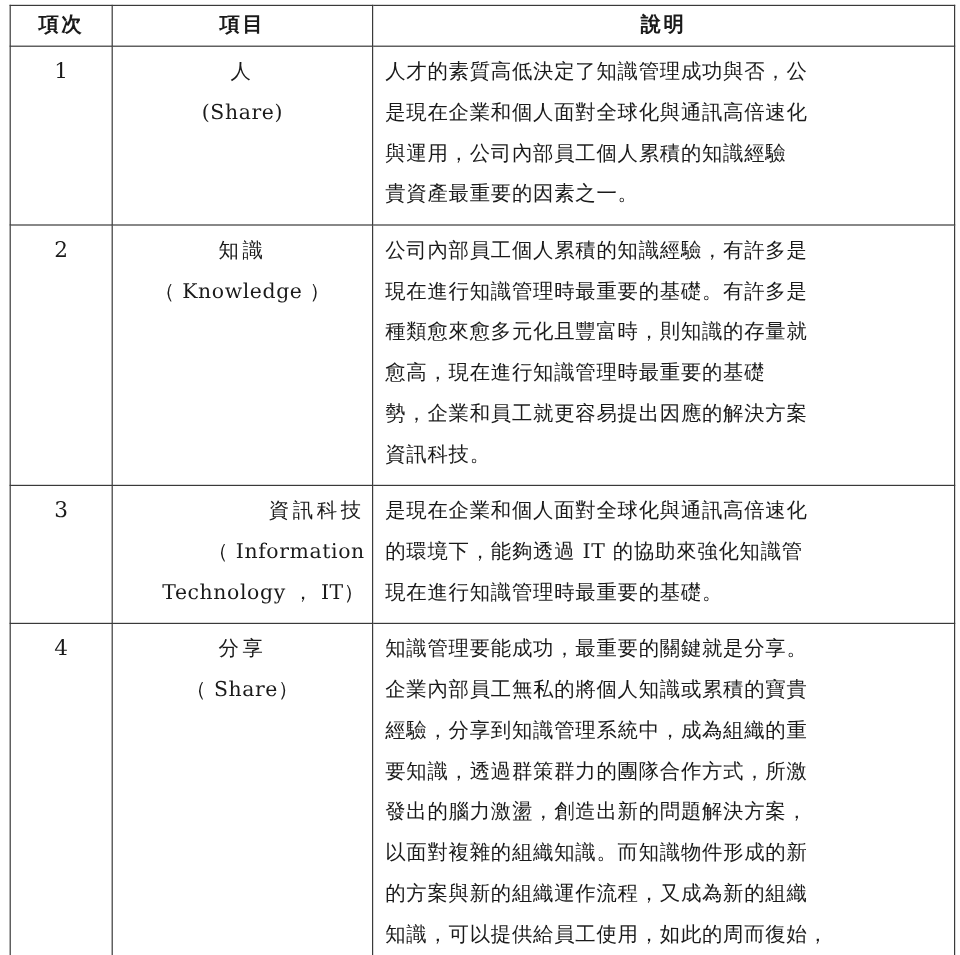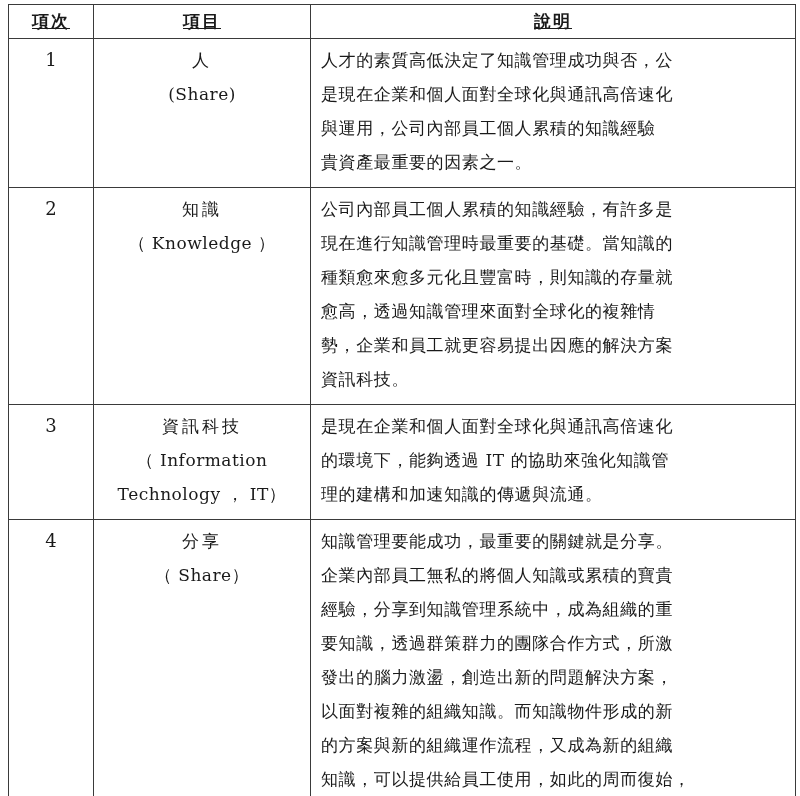--- a/index.html
+++ b/index.html
@@ -45,21 +45,20 @@
 
   
   table.km-table thead th {
     text-align: center;
     font-weight: 600;
     font-size: 17px;
     line-height: 30px;
     height: 30px;
     padding: 1px 4px 2px 4px;
     letter-spacing: 2px;
-    text-decoration: underline;
   }
 
   
   .cell-no {
     text-align: center;
     font-size: 18px;
     line-height: 34px;
     padding: 4px 2px 6px 2px;
     font-family: "DejaVu Serif", "Liberation Serif", serif;
   }
@@ -132,38 +131,38 @@
           </td>
         </tr>
         <tr data-name="table-row">
           <td class="cell-no" data-name="row-number-cell" style="border-color: rgb(58, 58, 58);">2</td>
           <td class="cell-item" data-name="item-name-cell" style="border-color: rgb(58, 58, 58);">
             <span class="item-zh" data-name="item-name-chinese">知識</span>
             <span class="item-en" data-name="item-name-english">（ Knowledge ）</span>
           </td>
           <td class="cell-desc" data-name="description-cell" style="border-color: rgb(58, 58, 58);">
             <span class="line" data-name="description-line">公司內部員工個人累積的知識經驗，有許多是</span>
-            <span class="line" data-name="description-line">現在進行知識管理時最重要的基礎。當知識的</span>
+            <span class="line" data-name="description-line">現在進行知識管理時最重要的基礎。有許多是</span>
             <span class="line" data-name="description-line">種類愈來愈多元化且豐富時，則知識的存量就</span>
-            <span class="line" data-name="description-line">愈高，透過知識管理來面對全球化的複雜情</span>
+            <span class="line" data-name="description-line">愈高，現在進行知識管理時最重要的基礎</span>
             <span class="line" data-name="description-line">勢，企業和員工就更容易提出因應的解決方案</span>
             <span class="line" data-name="description-line">資訊科技。</span>
           </td>
         </tr>
         <tr data-name="table-row">
           <td class="cell-no" data-name="row-number-cell" style="border-color: rgb(58, 58, 58);">3</td>
-          <td class="cell-item" data-name="item-name-cell" style="border-color: rgb(58, 58, 58);">
+          <td class="cell-item" data-name="item-name-cell" style="border-color: rgb(58, 58, 58); text-align: right;">
             <span class="item-zh" data-name="item-name-chinese">資訊科技</span>
             <span class="item-en" data-name="item-name-english">（ Information
 Technology ， IT）</span>
           </td>
           <td class="cell-desc" data-name="description-cell" style="border-color: rgb(58, 58, 58);">
             <span class="line" data-name="description-line">是現在企業和個人面對全球化與通訊高倍速化</span>
             <span class="line" data-name="description-line">的環境下，能夠透過 IT 的協助來強化知識管</span>
-            <span class="line" data-name="description-line">理的建構和加速知識的傳遞與流通。</span>
+            <span class="line" data-name="description-line">現在進行知識管理時最重要的基礎。</span>
           </td>
         </tr>
         <tr data-name="table-row">
           <td class="cell-no" data-name="row-number-cell" style="border-color: rgb(58, 58, 58);">4</td>
           <td class="cell-item" data-name="item-name-cell" style="border-color: rgb(58, 58, 58);">
             <span class="item-zh" data-name="item-name-chinese">分享</span>
             <span class="item-en" data-name="item-name-english">（ Share）</span>
           </td>
           <td class="cell-desc" data-name="description-cell" style="border-color: rgb(58, 58, 58);">
             <span class="line" data-name="description-line">知識管理要能成功，最重要的關鍵就是分享。</span>

